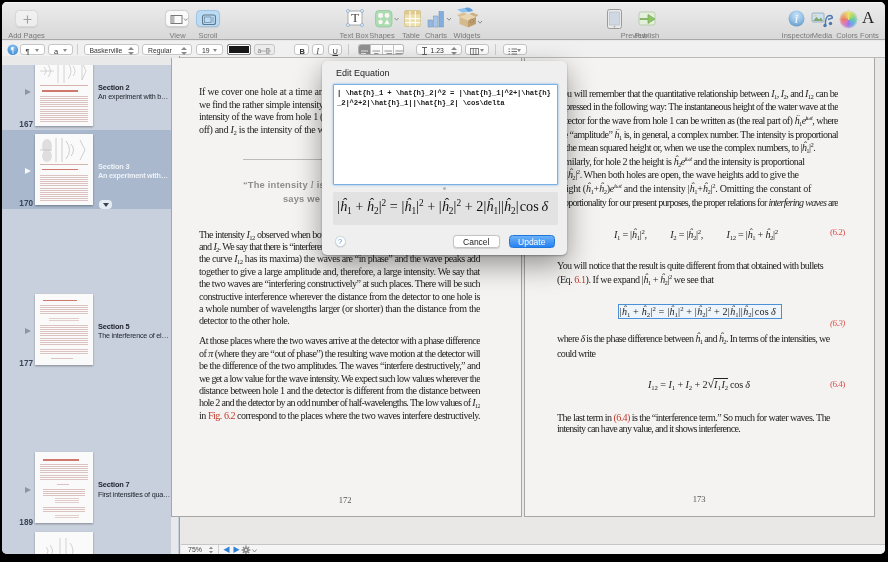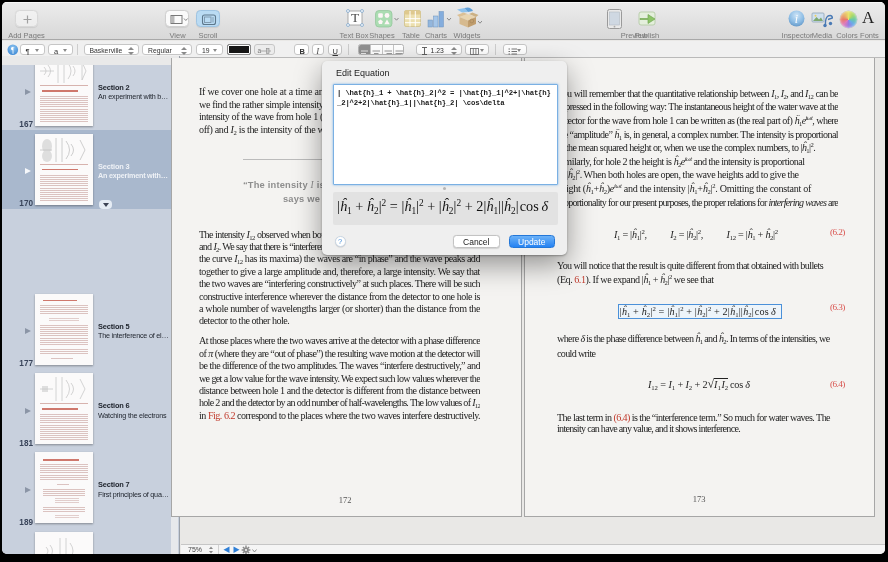--- a/index.html
+++ b/index.html
@@ -369,54 +369,33 @@
         <div class="ttext" style="top:24px; height:4px; left:14px; width:30px; opacity:.8;"></div>
         <div class="ttext" style="top:31px; height:21px;"></div>
         <div class="ttext" style="top:55px; height:6px;"></div>
         <div class="ttext" style="top:64px; height:2px; left:16px; width:22px;"></div>
       </div>
       <div class="arrow"></div>
       <div class="stitle">Section 5</div>
       <div class="ssub">The interference of el…</div>
       <div class="snum">177</div>
     </div>
-    <div class="srow" style="top:304.5px;">
-      <div class="thumb">
-        <svg class="tfig" viewBox="0 0 52 26">
-            <g stroke="#c9c9c9" fill="none" stroke-width="0.8">
-          <path d="M4 10 h6 v6 h-6 z" fill="#dedede" stroke="none"></path>
-          <line x1="18" y1="1" x2="18" y2="25"></line>
-              <line x1="24" y1="1" x2="24" y2="25"></line>
-          <path d="M28 4 q7 9 0 18 M33 7 q5 6 0 12"></path>
-              <path d="M42 3 l5 10 l-5 10"></path>
-              <line x1="2" y1="13" x2="15" y2="13"></line>
-            </g>
-          </svg>
-        <div class="tcap" style="top:30px;"></div>
-        <div class="thead" style="top:35px;"></div>
-        <div class="ttext" style="top:41px; height:26px;"></div>
-      </div>
-      <div class="arrow"></div>
-      <div class="stitle">Section 6</div>
-      <div class="ssub">Watching the electrons</div>
-      <div class="snum">181</div>
-    </div>
     <div class="srow" style="top:383.5px;">
       <div class="thumb">
         <div class="thead" style="top:7px; left:8px; width:36px;"></div>
         <div class="ttext" style="top:12px; height:17px;"></div>
         <div class="ttext" style="top:32px; height:2px; left:22px; width:12px;"></div>
         <div class="ttext" style="top:37px; height:7px; left:8px; width:42px;"></div>
         <div class="ttext" style="top:46px; height:6px; left:20px; width:24px; opacity:.8;"></div>
         <div class="ttext" style="top:55px; height:6px; left:8px; width:42px;"></div>
         <div class="ttext" style="top:63px; height:4px; left:20px; width:24px; opacity:.8;"></div>
       </div>
       <div class="arrow"></div>
       <div class="stitle">Section 7</div>
-      <div class="ssub">First principles of qua…</div>
+      <div class="ssub">First intensities of qua…</div>
       <div class="snum">189</div>
     </div>
     <div class="srow" style="top:463px;">
       <div class="thumb">
         <svg class="tfig" viewBox="0 0 52 26">
             <g stroke="#c9c9c9" fill="none" stroke-width="0.8">
           <line x1="22" y1="3" x2="22" y2="25"></line>
               <line x1="28" y1="3" x2="28" y2="25"></line>
           <path d="M8 12 q4 4 0 8 M12 10 q5 6 0 12"></path>
               <path d="M32 8 q6 8 0 16"></path>
@@ -464,21 +443,21 @@
   <div class="tl" style="left:555px;top:167.3px;letter-spacing:-0.441px;">to |<em class="v">ĥ</em><sub>2</sub>|<sup>2</sup>. When both holes are open, the wave heights add to give the</div>
   <div class="tl" style="left:555px;top:180.9px;letter-spacing:-0.296px;">height (<em class="v">ĥ</em><sub>1</sub>+<em class="v">ĥ</em><sub>2</sub>)<em class="v">e</em><sup><em class="v">iωt</em></sup> and the intensity |<em class="v">ĥ</em><sub>1</sub>+<em class="v">ĥ</em><sub>2</sub>|<sup>2</sup>. Omitting the constant of</div>
   <div class="tl j" style="left:555px;top:194.6px;letter-spacing:-0.763px;">proportionality for our present purposes, the proper relations for <em class="v">interfering waves</em> are</div>
   <div class="tl eq" style="left:612px;top:226.9px;"><em class="v">I</em><sub>1</sub> = |<em class="v">ĥ</em><sub>1</sub>|<sup>2</sup>,<span class="gap"></span><em class="v">I</em><sub>2</sub> = |<em class="v">ĥ</em><sub>2</sub>|<sup>2</sup>,<span class="gap"></span><em class="v">I</em><sub>12</sub> = |<em class="v">ĥ</em><sub>1</sub> + <em class="v">ĥ</em><sub>2</sub>|<sup>2</sup></div>
   <div class="eqnum" style="left:828px;top:225px;">(6.2)</div>
   <div class="tl" style="left:555px;top:258px;letter-spacing:-0.601px;">You will notice that the result is quite different from that obtained with bullets</div>
   <div class="tl" style="left:555px;top:272px;letter-spacing:-0.471px;">(Eq. <span class="red">6.1</span>). If we expand |<em class="v">ĥ</em><sub>1</sub> + <em class="v">ĥ</em><sub>2</sub>|<sup>2</sup> we see that</div>
   <div class="selbox">
         <div class="tl eq" style="left:0.5px;top:1px;letter-spacing:0.12px;">|<em class="v">ĥ</em><sub>1</sub> + <em class="v">ĥ</em><sub>2</sub>|<sup>2</sup> = |<em class="v">ĥ</em><sub>1</sub>|<sup>2</sup> + |<em class="v">ĥ</em><sub>2</sub>|<sup>2</sup> + 2|<em class="v">ĥ</em><sub>1</sub>||<em class="v">ĥ</em><sub>2</sub>| cos <em class="v">δ</em></div>
       </div>
-  <div class="eqnum" style="left:828px;top:300px;">(6.3)</div>
+  <div class="eqnum" style="left:828px;top:316px;font-style:italic;">(6.3)</div>
   <div class="tl" style="left:555px;top:331px;letter-spacing:-0.630px;">where <em class="v">δ</em> is the phase difference between <em class="v">ĥ</em><sub>1</sub> and <em class="v">ĥ</em><sub>2</sub>. In terms of the intensities, we</div>
   <div class="tl" style="left:555px;top:345.9px;letter-spacing:-0.663px;">could write</div>
   <div class="tl eq" style="left:646px;top:375.5px;letter-spacing:-0.1px;"><em class="v">I</em><sub>12</sub> = <em class="v">I</em><sub>1</sub> + <em class="v">I</em><sub>2</sub> + 2<span style="font-size:12px;">√</span><span style="border-top:0.8px solid #222;"><em class="v">I</em><sub>1</sub> <em class="v">I</em><sub>2</sub></span> cos <em class="v">δ</em></div>
   <div class="eqnum" style="left:828px;top:377px;">(6.4)</div>
   <div class="tl" style="left:555px;top:409.9px;letter-spacing:-0.576px;">The last term in <span class="red">(6.4)</span> is the “interference term.” So much for water waves. The</div>
   <div class="tl" style="left:555px;top:420.9px;letter-spacing:-0.716px;">intensity can have any value, and it shows interference.</div>
   <div class="pgnum" style="left:684px;top:492px;width:26px;text-align:center;">173</div>
   </div>
 
   <div class="sbar"></div>

